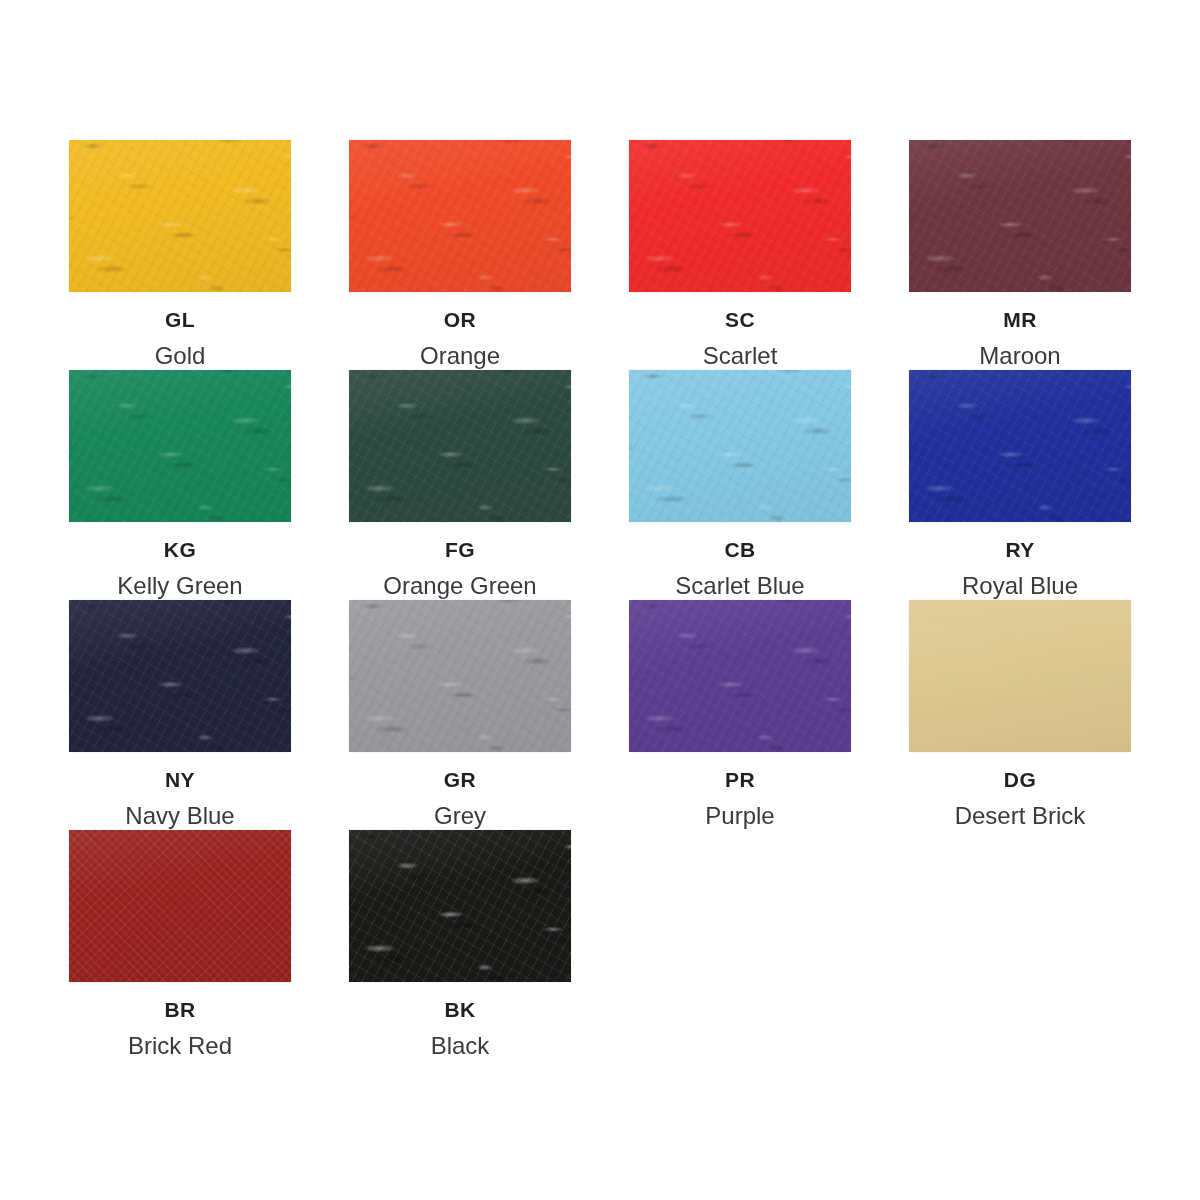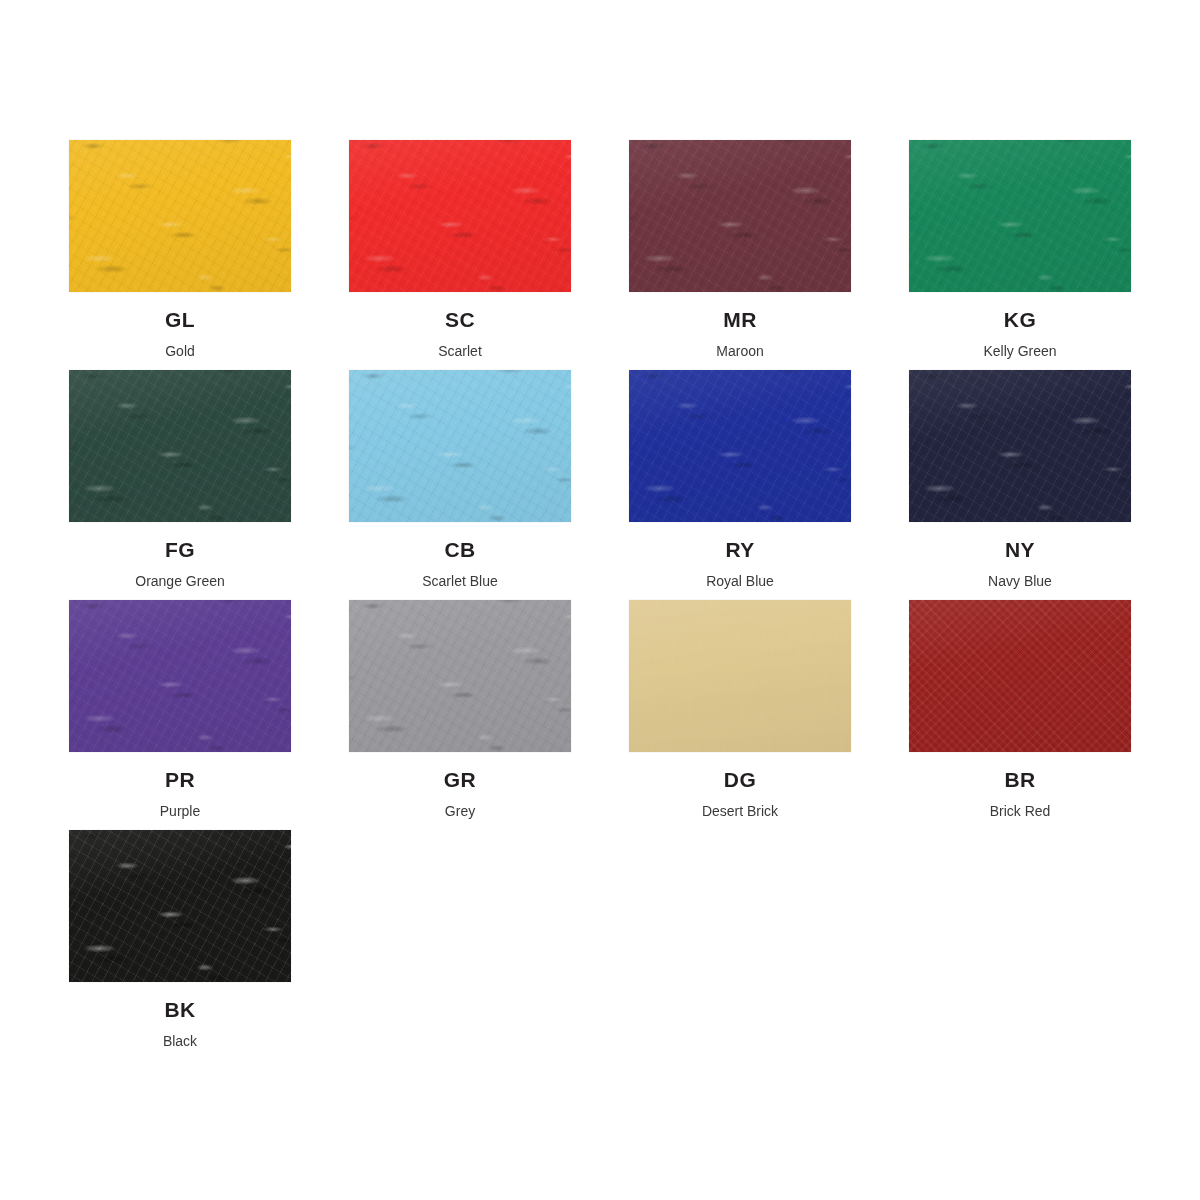--- a/index.html
+++ b/index.html
@@ -143,21 +143,21 @@
     font-size: 21px;
     font-weight: bold;
     letter-spacing: 0.4px;
     color: #231f20;
     line-height: 1;
     text-align: center;
   }
 
   .swatch-name {
     margin-top: 14px;
-    font-size: 14px;
+    font-size: 24px;
     font-weight: normal;
     color: #3a3a3a;
     line-height: 1;
     text-align: center;
     white-space: nowrap;
   }
 </style>
 </head>
 <body>
 
@@ -165,20 +165,29 @@
     <div class="swatch-cell">
       <div class="swatch-chip" style="background-color: rgb(242, 187, 35); --tex: 0.55;">
         <div class="tex-a"></div>
         <div class="tex-b"></div>
         <div class="tex-c"></div>
       </div>
       <div class="swatch-code">GL</div>
       <div class="swatch-name">Gold</div>
     </div>
     <div class="swatch-cell">
+      <div class="swatch-chip" style="background-color: rgb(240, 75, 41); --tex: 0.55;">
+        <div class="tex-a"></div>
+        <div class="tex-b"></div>
+        <div class="tex-c"></div>
+      </div>
+      <div class="swatch-code">OR</div>
+      <div class="swatch-name">Orange</div>
+    </div>
+    <div class="swatch-cell">
       <div class="swatch-chip" style="background-color: rgb(241, 43, 43); --tex: 0.5;">
         <div class="tex-a"></div>
         <div class="tex-b"></div>
         <div class="tex-c"></div>
       </div>
       <div class="swatch-code">SC</div>
       <div class="swatch-name">Scarlet</div>
     </div>
     <div class="swatch-cell">
       <div class="swatch-chip" style="background-color: rgb(110, 54, 65); --tex: 0.55;">
@@ -228,38 +237,38 @@
     <div class="swatch-cell">
       <div class="swatch-chip" style="background-color: rgb(35, 37, 63); --tex: 0.65;">
         <div class="tex-a"></div>
         <div class="tex-b"></div>
         <div class="tex-c"></div>
       </div>
       <div class="swatch-code">NY</div>
       <div class="swatch-name">Navy Blue</div>
     </div>
     <div class="swatch-cell">
+      <div class="swatch-chip" style="background-color: rgb(155, 154, 159); --tex: 0.55;">
+        <div class="tex-a"></div>
+        <div class="tex-b"></div>
+        <div class="tex-c"></div>
+      </div>
+      <div class="swatch-code">GR</div>
+      <div class="swatch-name">Grey</div>
+    </div>
+    <div class="swatch-cell">
       <div class="swatch-chip" style="background-color: rgb(93, 62, 147); --tex: 0.5;">
         <div class="tex-a"></div>
         <div class="tex-b"></div>
         <div class="tex-c"></div>
       </div>
       <div class="swatch-code">PR</div>
       <div class="swatch-name">Purple</div>
     </div>
     <div class="swatch-cell">
-      <div class="swatch-chip" style="background-color: rgb(155, 154, 159); --tex: 0.55;">
-        <div class="tex-a"></div>
-        <div class="tex-b"></div>
-        <div class="tex-c"></div>
-      </div>
-      <div class="swatch-code">GR</div>
-      <div class="swatch-name">Grey</div>
-    </div>
-    <div class="swatch-cell">
       <div class="swatch-chip flat" style="background-color: rgb(224, 202, 146); --tex: 0.2;">
         <div class="tex-c"></div>
       </div>
       <div class="swatch-code">DG</div>
       <div class="swatch-name">Desert Brick</div>
     </div>
     <div class="swatch-cell">
       <div class="swatch-chip weave" style="background-color: rgb(155, 35, 32); --tex: 0.4;">
         <div class="tex-c"></div>
       </div>

